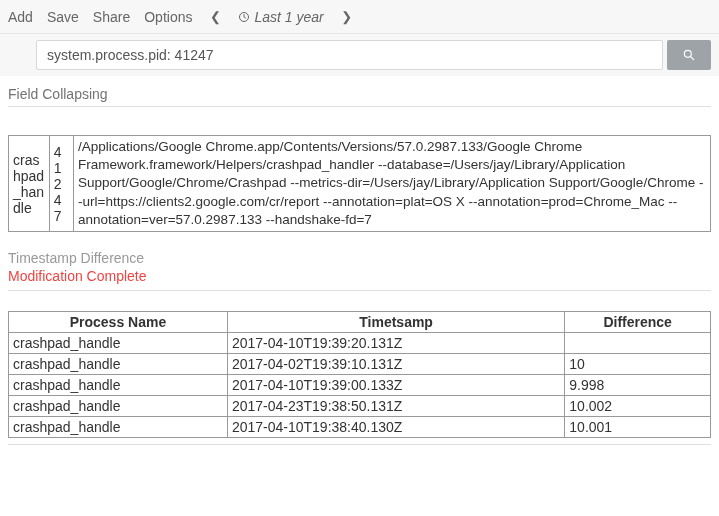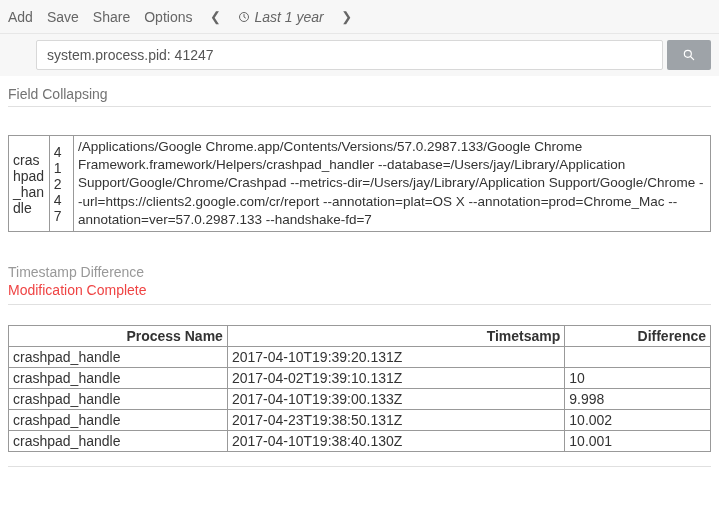--- a/index.html
+++ b/index.html
@@ -12,29 +12,29 @@
 .header-actions { display: flex; align-items: center; gap: 14px; color: #666; }
 .header-actions span { cursor: pointer; }
 .nav-btn { width: 18px; text-align: center; cursor: pointer; color: #666; font-size: 13px; }
 .time-item { display: flex; align-items: center; gap: 4px; cursor: pointer; font-style: italic; }
 .time-item svg { width: 12px; height: 12px; }
 .search-row { display: flex; padding: 6px 8px; gap: 4px; background: #f7f7f7; }
 .search-input { flex: 1; border: 1px solid #d8d8d8; border-radius: 2px; padding: 6px 10px; font-size: 14px; color: #555; background: #fff; margin-left: 28px; }
 .search-btn { width: 44px; background: #9ea3a8; border: none; border-radius: 2px; display: flex; align-items: center; justify-content: center; cursor: pointer; }
 .search-btn svg { width: 14px; height: 14px; fill: #fff; }
 .section-label { color: #737373; font-size: 14px; padding: 10px 8px 2px; }
-.panel { margin: 14px 8px; }
+.panel { margin: 0 8px; }
 hr.panel-sep { border: none; border-top: 1px solid #e0e0e0; margin: 2px 8px 0; }
 table { border-collapse: collapse; width: 100%; font-size: 14px; }
 table.t1 { margin-top: 28px; }
 table.t1 td { border: 1px solid #999; padding: 2px 4px; vertical-align: middle; color: #333; word-break: break-word; }
 table.t1 td.cmd { font-size: 13.5px; line-height: 1.35; }
 .status-line { color: #ef4444; padding: 2px 8px 4px; }
 table.t2 { margin-top: 20px; }
-table.t2 th { border: 1px solid #999; padding: 2px 4px; text-align: right; font-weight: 700; background: #fff; }
+table.t2 th { border: 1px solid #999; padding: 2px 4px; text-align: center; font-weight: 700; background: #fff; }
 table.t2 td { border: 1px solid #999; padding: 2px 4px; }
 .section-label2 { color: #999; font-size: 14px; padding: 18px 8px 0; }
 </style>
 </head>
 <body>
 
 <div class="header">
   <div class="header-actions">
     <span>Add</span>
     <span>Save</span>

